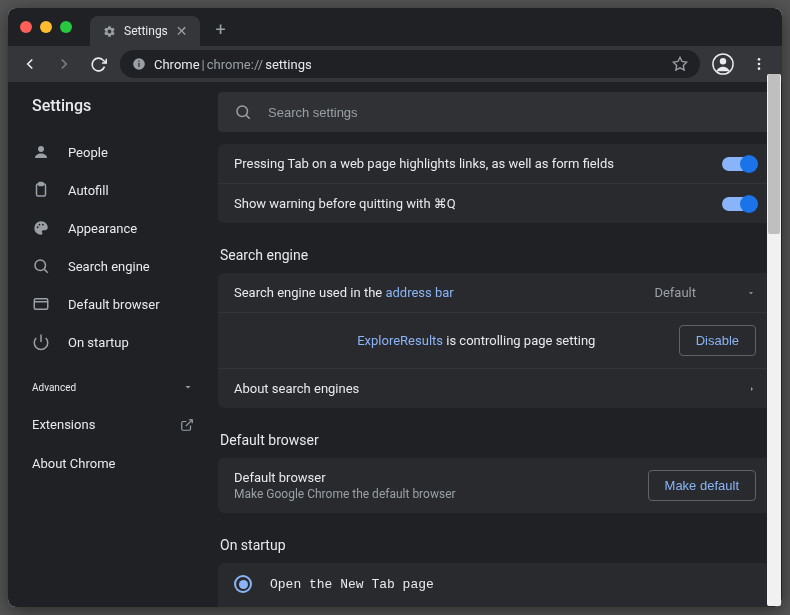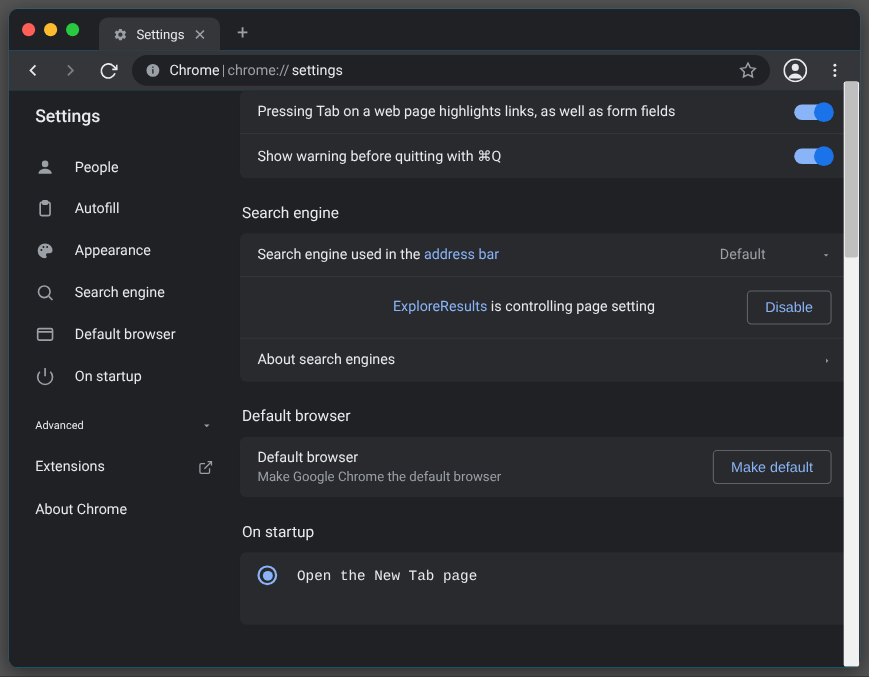--- a/index.html
+++ b/index.html
@@ -1,17 +1,17 @@
 <!DOCTYPE html>
 <html><head>
 <meta charset="utf-8">
 <style>
 * { margin: 0; padding: 0; box-sizing: border-box; }
 body { font-family: -apple-system, BlinkMacSystemFont, "Segoe UI", Roboto, sans-serif; background: #555; width: 790px; height: 615px; overflow: hidden; position: relative; }
-.window { position: absolute; top: 8px; left: 8px; right: 8px; bottom: 8px; background: #0ea5e9; border-radius: 8px; overflow: hidden; display: flex; flex-direction: column; box-shadow: 0 4px 20px rgba(0,0,0,0.5); }
+.window { position: absolute; top: 8px; left: 8px; right: 8px; bottom: 8px; background: #ffffff; border-radius: 8px; overflow: hidden; display: flex; flex-direction: column; box-shadow: 0 4px 20px rgba(0,0,0,0.5); }
 
 
 .titlebar { height: 38px; background: #202124; display: flex; align-items: center; padding: 0 12px; gap: 8px; }
 .traffic-lights { display: flex; gap: 8px; margin-right: 10px; }
 .tl { width: 12px; height: 12px; border-radius: 50%; }
 .tl-red { background: #ff5f57; }
 .tl-yellow { background: #febc2e; }
 .tl-green { background: #28c840; }
 .tab { display: flex; align-items: center; background: #35363a; border-radius: 8px 8px 0 0; padding: 0 12px; height: 30px; margin-top: 8px; gap: 8px; max-width: 180px; }
 .tab-icon { width: 14px; height: 14px; display: flex; align-items: center; justify-content: center; }
@@ -246,20 +246,29 @@
             </svg>
           </span>
       </div>
       <div class="sidebar-link">
         <span>About Chrome</span>
       </div>
     </div>
 
     <div class="main">
       <div class="main-inner">
+        <div class="searchbar">
+          <span class="icon">
+              <svg width="18" height="18" viewBox="0 0 24 24" fill="none" stroke="#9aa0a6" stroke-width="2">
+                <circle cx="11" cy="11" r="7"></circle>
+                <line x1="21" y1="21" x2="16.5" y2="16.5"></line>
+              </svg>
+            </span>
+          <input type="text" placeholder="Search settings" style="">
+        </div>
 
         <div class="card">
           <div class="row">
             <span class="row-text">Pressing Tab on a web page highlights links, as well as form fields</span>
             <div class="toggle"></div>
           </div>
           <div class="row">
             <span class="row-text">Show warning before quitting with ⌘Q</span>
             <div class="toggle"></div>
           </div>

